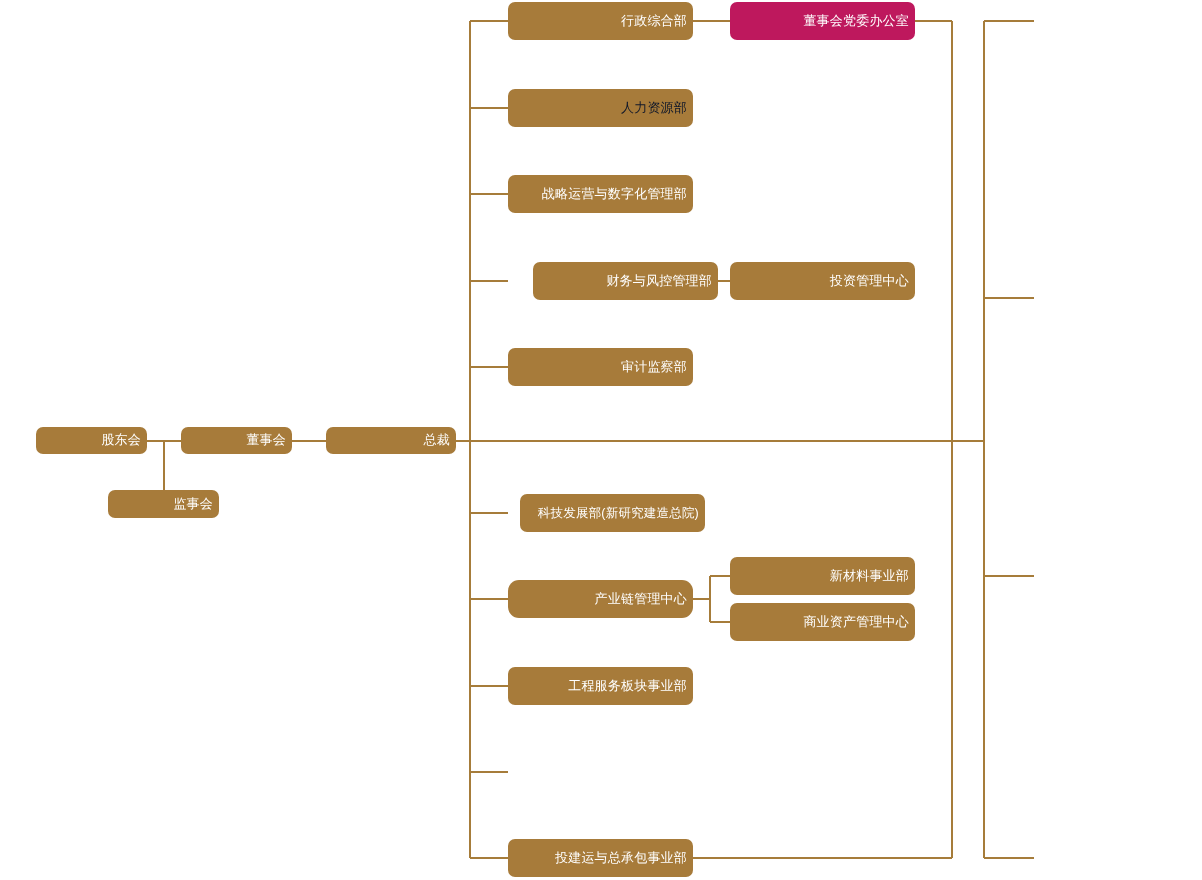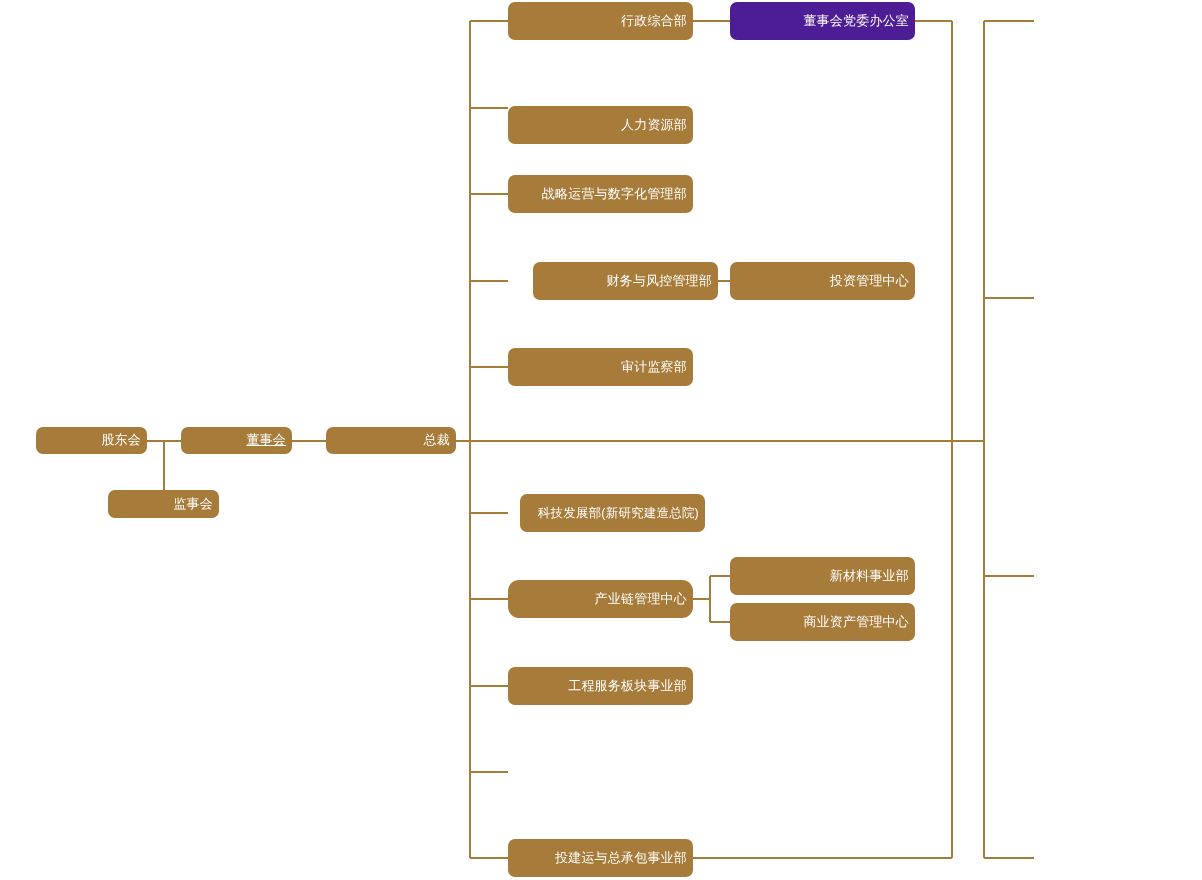--- a/index.html
+++ b/index.html
@@ -101,53 +101,53 @@
       <line x1="984" y1="576" x2="1034" y2="576"></line>
       <line x1="984" y1="858" x2="1034" y2="858"></line>
 
     </g>
   </svg>
 
   <div class="node lvl-exec" style="left: 36px; top: 427px; width: 111px; height: 27px; background: rgb(167, 123, 58); color: rgb(255, 255, 255);">
     <span class="node-label">股东会</span>
   </div>
 
-  <div class="node lvl-exec" style="left: 181px; top: 427px; width: 111px; height: 27px; background: rgb(167, 123, 58); color: rgb(255, 255, 255); text-decoration: underline;">
+  <div class="node lvl-exec" style="left: 181px; top: 427px; width: 111px; height: 27px; background: rgb(167, 123, 58); color: rgb(255, 255, 255);">
     <span class="node-label">董事会</span>
   </div>
 
   <div class="node lvl-exec" style="left: 326px; top: 427px; width: 130px; height: 27px; background: rgb(167, 123, 58); color: rgb(255, 255, 255);">
     <span class="node-label">总裁</span>
   </div>
 
   <div class="node lvl-exec" style="left: 108px; top: 490px; width: 111px; height: 28px; background: rgb(167, 123, 58); color: rgb(255, 255, 255);">
     <span class="node-label">监事会</span>
   </div>
 
   <div class="node lvl-dept" style="left: 508px; top: 2px; width: 185px; height: 38px; background: rgb(167, 123, 58); color: rgb(255, 255, 255);">
     <span class="node-label">行政综合部</span>
   </div>
 
-  <div class="node lvl-dept" style="left: 508px; top: 89px; width: 185px; height: 38px; background: rgb(167, 123, 58); color: #ffffff; margin-top: 17px;">
+  <div class="node lvl-dept" style="left: 508px; top: 89px; width: 185px; height: 38px; background: rgb(167, 123, 58); color: #0f172a;">
     <span class="node-label">人力资源部</span>
   </div>
 
   <div class="node lvl-dept" style="left: 508px; top: 175px; width: 185px; height: 38px; background: rgb(167, 123, 58); color: rgb(255, 255, 255);">
     <span class="node-label">战略运营与数字化管理部</span>
   </div>
 
   <div class="node lvl-dept" style="left: 508px; top: 262px; width: 185px; height: 38px; background: rgb(167, 123, 58); color: rgb(255, 255, 255); margin-left: 25px;">
     <span class="node-label">财务与风控管理部</span>
   </div>
 
   <div class="node lvl-dept" style="left: 508px; top: 348px; width: 185px; height: 38px; background: rgb(167, 123, 58); color: rgb(255, 255, 255);">
     <span class="node-label">审计监察部</span>
   </div>
 
-  <div class="node lvl-sub" style="left: 730px; top: 2px; width: 185px; height: 38px; background: #4c1d95; color: rgb(255, 255, 255);">
+  <div class="node lvl-sub" style="left: 730px; top: 2px; width: 185px; height: 38px; background: #be185d; color: rgb(255, 255, 255);">
     <span class="node-label">董事会党委办公室</span>
   </div>
 
   <div class="node lvl-sub" style="left: 730px; top: 262px; width: 185px; height: 38px; background: rgb(167, 123, 58); color: rgb(255, 255, 255);">
     <span class="node-label">投资管理中心</span>
   </div>
 
   <div class="node lvl-dept narrow" style="left: 508px; top: 494px; width: 185px; height: 38px; background: rgb(167, 123, 58); color: rgb(255, 255, 255);">
     <span class="node-label">科技发展部(新研究建造总院)</span>
   </div>

